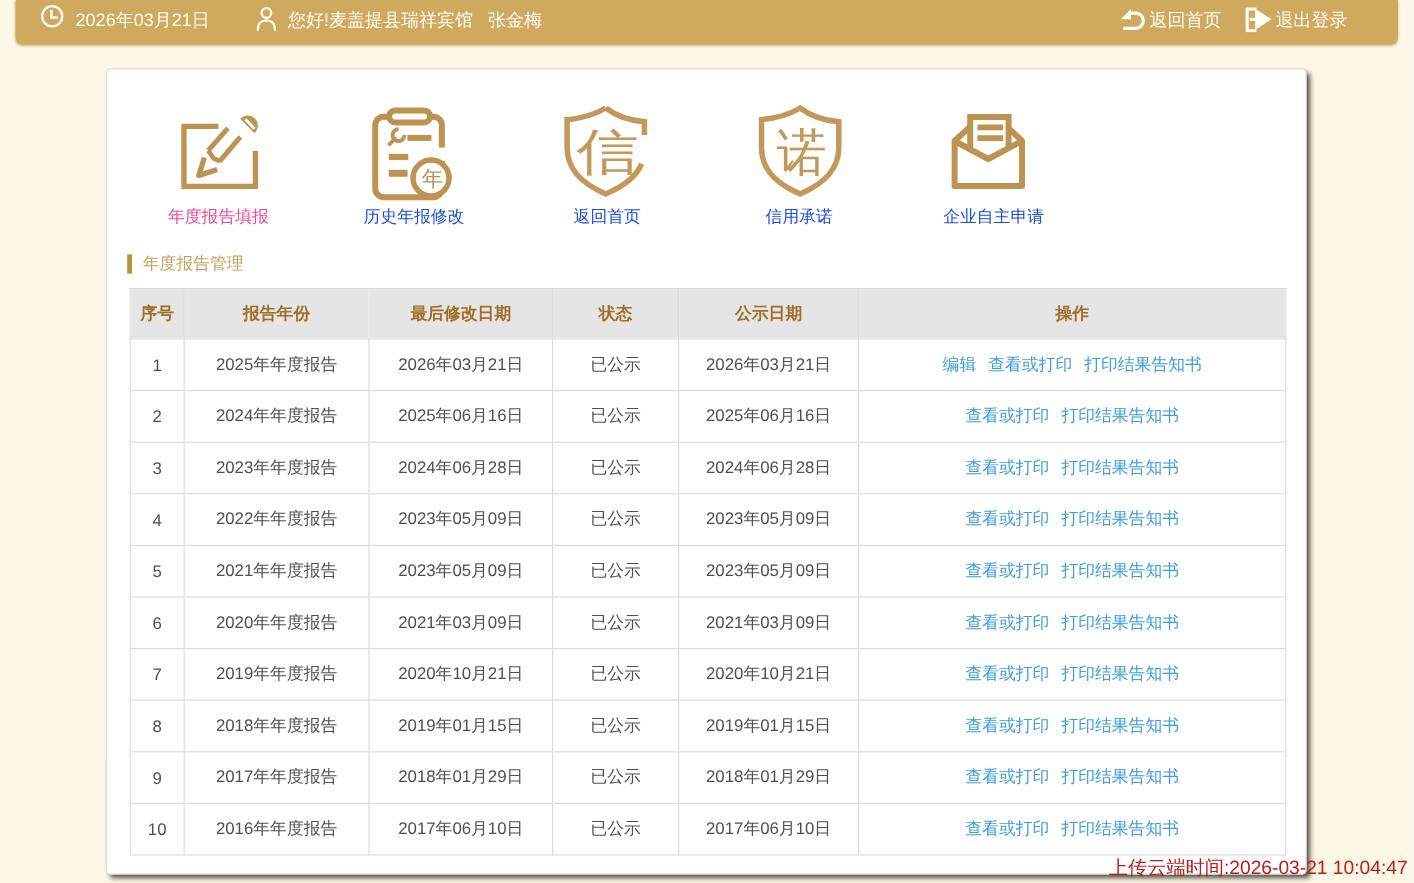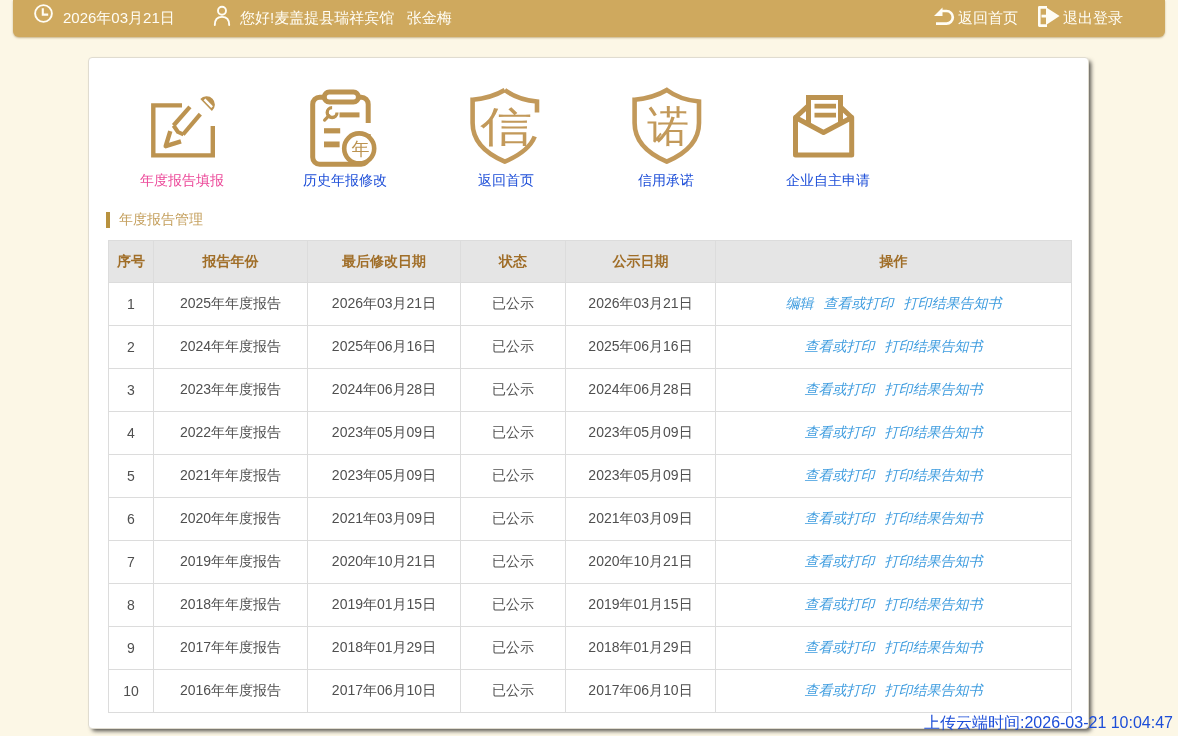--- a/index.html
+++ b/index.html
@@ -19,22 +19,22 @@
 .f3 { left:332px; }
 .f4 { left:492px; }
 .f5 { left:654px; }
 .sect { position:absolute; left:17px; top:153px; display:flex; align-items:center; }
 .sect .bar { width:4px; height:16px; background:#B8923E; }
 .sect .st { margin-left:9px; font-size:14px; color:#C49F5C; }
 .rtable { position:absolute; left:19px; top:182px; width:963px; border-collapse:collapse; table-layout:fixed; font-size:14px; color:#4F4F4F; }
 .rtable th, .rtable td { border:1px solid #DCDCDC; text-align:center; padding:0; overflow:hidden; }
 .rtable th { height:42px; background:#e5e5e5; color:#A06E28; font-weight:bold; }
 .rtable td { height:43px; }
-.rtable a { color:#3E9CDF; text-decoration:none; margin:0 5px;font-style:italic; }
-.uptime { position:absolute; right:5px; top:713px; font-size:16px; color:#1d4ed8; }
+.rtable a { color:#3E9CDF; text-decoration:none; margin:0 5px; }
+.uptime { position:absolute; right:5px; top:713px; font-size:16px; color:#b91c1c; }
 </style>
 </head>
 <body>
 <div class="topbar">
   <svg width="20" height="20" viewBox="0 0 20 20" style="left:21px; top:4px">
     <circle cx="9.5" cy="9.5" r="8.4" fill="none" stroke="#FFFDF5" stroke-width="1.9"></circle>
     <path d="M8.8 4.2 V10.6 H14.2" fill="none" stroke="#FFFDF5" stroke-width="2.1"></path>
   </svg>
   <span style="left:50px">2026年03月21日</span>
   <svg width="20" height="21" viewBox="0 0 20 21" style="left:199px; top:5px">

